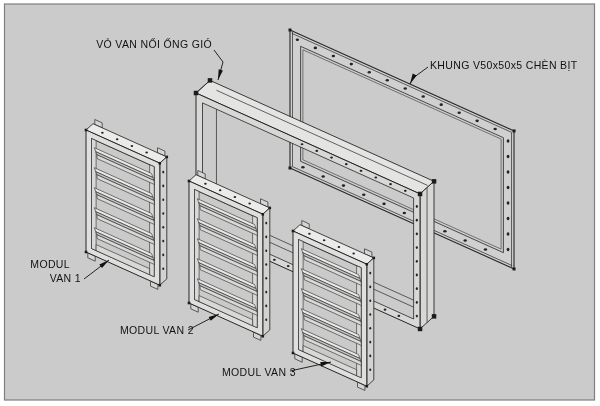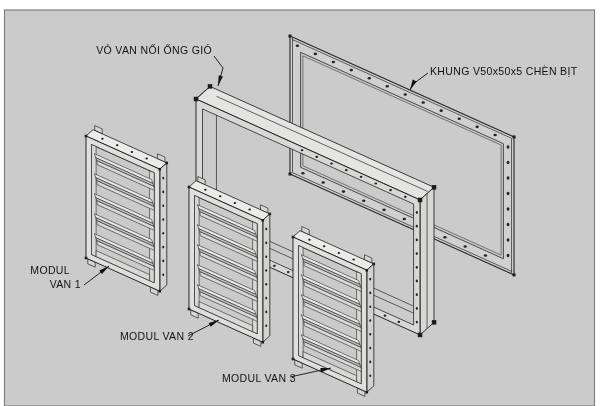--- a/index.html
+++ b/index.html
@@ -1,16 +1,16 @@
 <!DOCTYPE html>
 <html><head>
 <meta charset="utf-8">
 <style>
   html,body{margin:0;padding:0;width:600px;height:406px;background:#ffffff;overflow:hidden;}
-  .sheet-wrap{position:relative;width:600px;height:376px;margin-top:6px;}
+  .sheet-wrap{position:relative;width:600px;height:376px;}
   svg{position:absolute;left:0;top:0;}
   .lbl{font-family:"Liberation Sans",sans-serif;font-size:10.5px;letter-spacing:.35px;fill:#121212;}
 </style>
 </head>
 <body>
 
 <div class="sheet-wrap">
   <svg id="scene" width="600" height="406" viewBox="0 0 600 406">
       <g>
         <rect x="0" y="0" width="600" height="406" fill="#ffffff"></rect>

